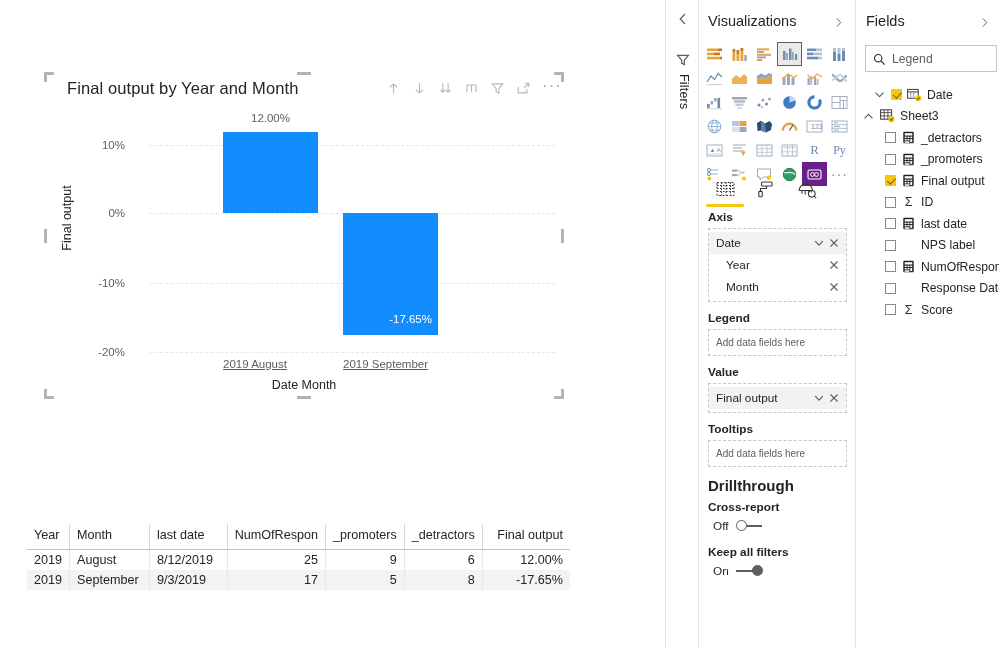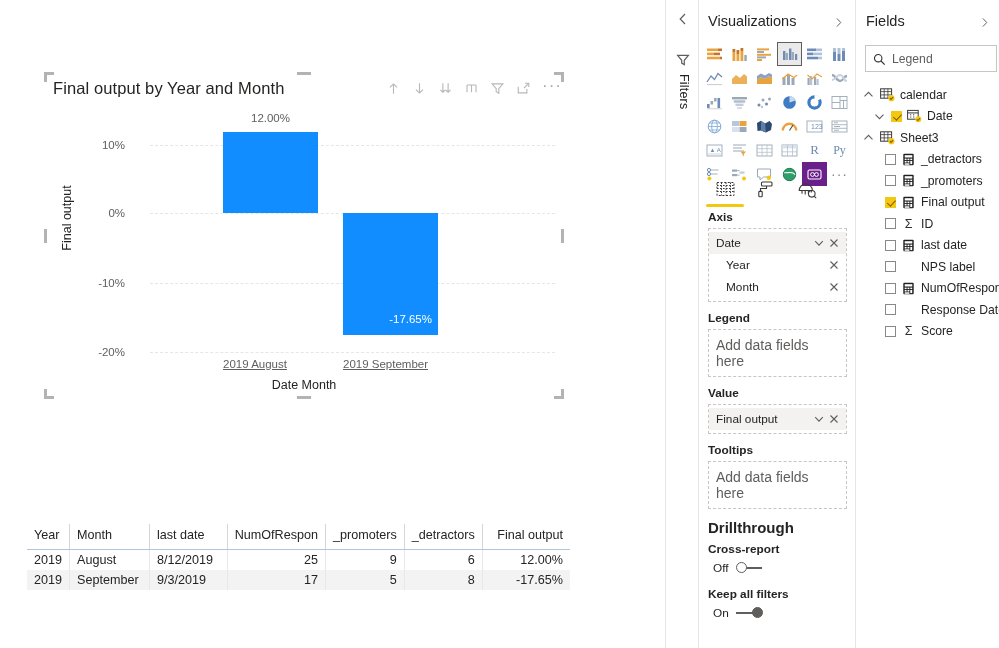--- a/index.html
+++ b/index.html
@@ -21,21 +21,21 @@
   .sh-tl{left:-1px;top:-1px;border-left:3px solid #b3b3b3;border-top:3px solid #b3b3b3;}
   .sh-tr{right:-1px;top:-1px;border-right:3px solid #b3b3b3;border-top:3px solid #b3b3b3;}
   .sh-bl{left:-1px;bottom:-1px;border-left:3px solid #b3b3b3;border-bottom:3px solid #b3b3b3;}
   .sh-br{right:-1px;bottom:-1px;border-right:3px solid #b3b3b3;border-bottom:3px solid #b3b3b3;}
   .sh-mid{position:absolute;background:#b3b3b3;}
   .shm-t{left:50%;margin-left:-7px;top:-1px;width:14px;height:3px;}
   .shm-b{left:50%;margin-left:-7px;bottom:-1px;width:14px;height:3px;}
   .shm-l{top:50%;margin-top:-7px;left:-1px;width:3px;height:14px;}
   .shm-r{top:50%;margin-top:-7px;right:-1px;width:3px;height:14px;}
 
-  #chart-title{position:absolute;left:8px;top:6px;font-size:16.5px;color:#252423;letter-spacing:.1px;white-space:nowrap;}
+  #chart-title{position:absolute;left:22px;top:6px;font-size:16.5px;color:#252423;letter-spacing:.1px;white-space:nowrap;}
   #chart-header-icons{position:absolute;right:6px;top:8px;display:flex;align-items:center;gap:11px;}
   #chart-header-icons .hicon{width:15px;height:15px;display:block;color:#b8b8b8;}
   #chart-header-icons .hicon svg{display:block;width:15px;height:15px;}
   #chart-header-icons .more{font-size:17px;line-height:10px;color:#a9a9a9;letter-spacing:1px;}
 
   
   #plot{position:absolute;left:0;top:0;width:518px;height:325px;}
   .gridline{position:absolute;left:105px;width:405px;height:0;border-top:1px dashed #e6e6e6;}
   .ytick{position:absolute;right:0;width:62px;text-align:right;font-size:11.5px;color:#605e5c;transform:translateY(-50%);}
   .ytick-wrap{position:absolute;left:18px;width:62px;}
@@ -84,21 +84,21 @@
   .viz-more{font-size:14px;color:#8a8886;letter-spacing:1px;line-height:10px;}
 
   #viz-tabs{position:absolute;left:0;top:174px;width:157px;height:38px;}
   .viz-tab{position:absolute;width:34px;height:30px;display:flex;align-items:center;justify-content:center;cursor:pointer;color:#3b3a39;}
   .viz-tab-underline{position:absolute;height:3px;background:#F2C811;border-radius:2px;}
 
   #fieldwells{position:absolute;left:0;top:210px;width:157px;}
   .well-label{font-size:11.8px;color:#252423;margin:0 0 4px 9px;font-weight:bold;}
   .well-label.big{font-size:15px;margin-top:10px;}
   .well-box{margin:0 9px 9px 9px;border:1px dashed #c8c6c4;background:#fff;padding:3px 0;}
-  .well-empty{font-size:14px;color:#605e5c;padding:4px 7px;}
+  .well-empty{font-size:10px;color:#605e5c;padding:4px 7px;}
   .well-chip{display:flex;align-items:center;font-size:11.8px;color:#252423;background:#f3f2f1;padding:4px 6px 4px 7px;}
   .well-chip.sub{background:#fff;padding-left:17px;}
   .well-chip .cname{flex:1;white-space:nowrap;overflow:hidden;}
   .chip-icon{width:12px;height:12px;color:#605e5c;display:block;margin-left:3px;cursor:pointer;}
   .toggle-row{display:flex;align-items:center;gap:7px;margin:5px 0 12px 14px;font-size:11.8px;color:#252423;}
   .switch{width:27px;height:12px;position:relative;}
   .switch .track{position:absolute;left:7px;top:5px;width:19px;height:1.6px;background:#605e5c;}
   .switch .knob{position:absolute;top:0;width:11px;height:11px;border-radius:50%;}
   .switch.off .knob{left:0;background:#fff;border:1.6px solid #605e5c;}
   .switch.on .track{left:0;}
@@ -643,33 +643,20 @@
       <span class="sicon">
         <svg viewBox="0 0 14 14" width="13" height="13" fill="none" stroke="currentColor" stroke-width="1.2">
           <circle cx="5.6" cy="5.6" r="4"></circle>
             <path d="M8.6 8.6 12.6 12.6"></path>
           </svg></span>
       <span class="stext">Legend</span>
     </div>
 
     <div id="fields-tree">
 
-      <div class="tree-row" style="padding-left:6px;gap:5px;">
-        <span class="chev"><svg viewBox="0 0 13 13" width="13" height="13" fill="none" stroke="#605e5c" stroke-width="1.1">
-              <path d="M2.5 8.3 6.5 4.3 10.5 8.3"></path>
-            </svg></span>
-        <span class="tbl-icon">
-          <svg viewBox="0 0 15 14" width="15" height="14">
-              <rect x="0.6" y="0.8" width="11" height="9.4" fill="none" stroke="#3b3a39" stroke-width="1"></rect>
-              <path d="M0.6 3.6h11M0.6 6.9h11M4.2 0.8v9.4M7.9 0.8v9.4" stroke="#3b3a39" stroke-width="0.8"></path>
-              <circle cx="11.4" cy="10.2" r="3.1" fill="#F2C811"></circle>
-              <path d="M9.9 10.2l1.1 1.2 2.1-2.3" stroke="#8a5b00" stroke-width="1.1" fill="none"></path>
-            </svg></span>
-        <span>calendar</span>
-      </div>
 
       <div class="tree-row" style="padding-left:17px;gap:5px;">
         <span class="chev"><svg viewBox="0 0 13 13" width="13" height="13" fill="none" stroke="#605e5c" stroke-width="1.1">
               <path d="M2.5 4.7 6.5 8.7 10.5 4.7"></path>
             </svg></span>
         <span class="cb checked"></span>
         <span class="tbl-icon">
           <svg viewBox="0 0 15 14" width="15" height="14">
               <rect x="0.6" y="1.4" width="10.6" height="8.8" fill="none" stroke="#3b3a39" stroke-width="1"></rect>
               <path d="M0.6 3.9h10.6" stroke="#3b3a39" stroke-width="1"></path>

